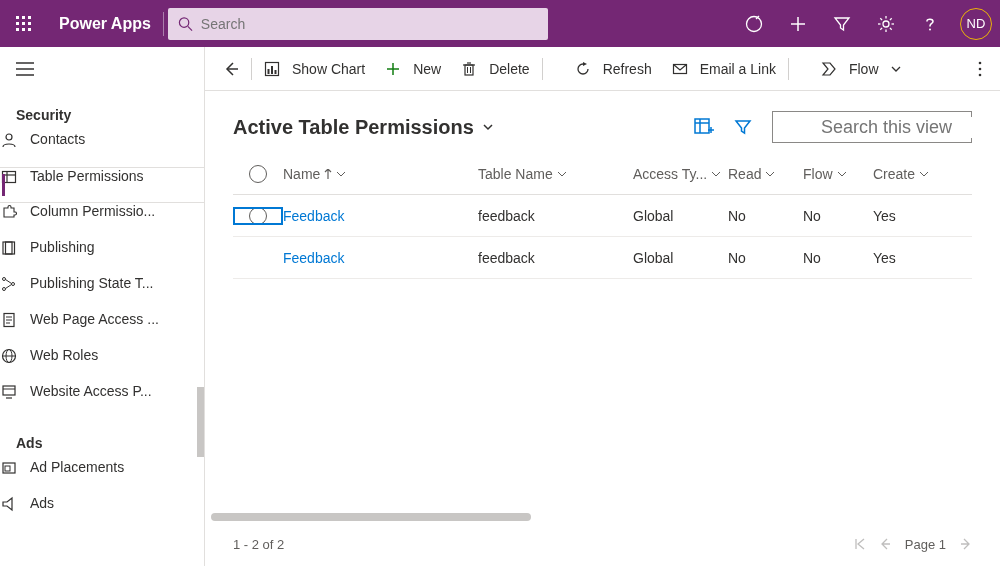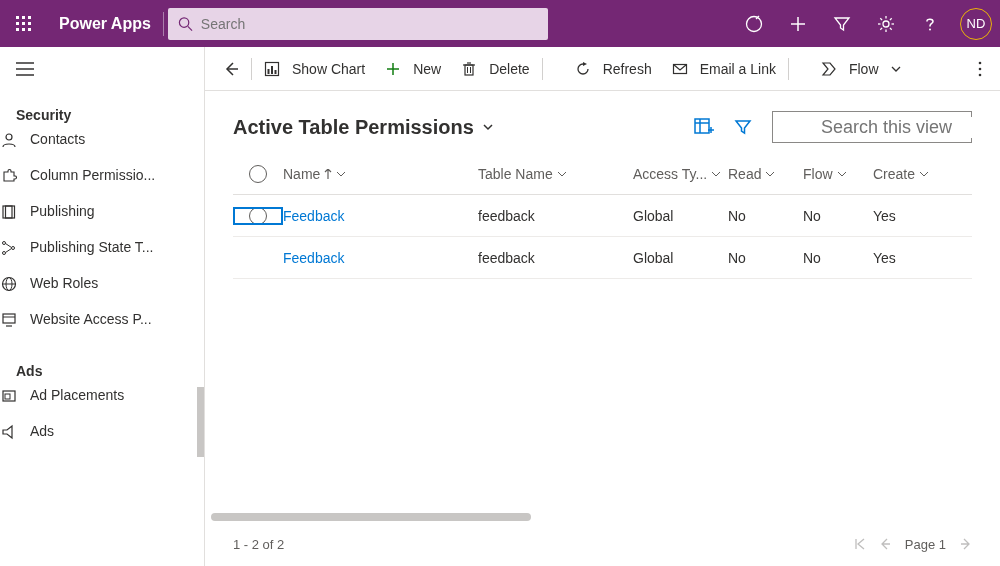--- a/index.html
+++ b/index.html
@@ -139,20 +139,30 @@
     <div class="nav-group-label">Security</div>
     <div class="nav-item">
       <span class="nav-icon">
           <svg width="16" height="16" viewBox="0 0 16 16">
             <circle cx="8" cy="5" r="3" fill="none" stroke="#323130" stroke-width="1.2"></circle>
             <path d="M2 15 C2 11 14 11 14 15" fill="none" stroke="#323130" stroke-width="1.2"></path>
           </svg>
         </span>
       <span class="nav-label">Contacts</span>
     </div>
+    <div class="nav-item selected">
+      <span class="nav-icon">
+          <svg width="16" height="16" viewBox="0 0 16 16">
+            <rect x="1.5" y="2.5" width="13" height="11" fill="none" stroke="#323130" stroke-width="1.2"></rect>
+            <line x1="1.5" y1="6" x2="14.5" y2="6" stroke="#323130" stroke-width="1.2"></line>
+            <line x1="6" y1="2.5" x2="6" y2="13.5" stroke="#323130" stroke-width="1.2"></line>
+          </svg>
+        </span>
+      <span class="nav-label">Table Permissions</span>
+    </div>
     <div class="nav-item">
       <span class="nav-icon">
           <svg width="16" height="16" viewBox="0 0 16 16">
             <path d="M3 4 h4 v-1 a1.5 1.5 0 1 1 3 0 v1 h3 v4 h1 a1.5 1.5 0 1 1 0 3 h-1 v2 h-10 z" fill="none" stroke="#323130" stroke-width="1.1"></path>
           </svg>
         </span>
       <span class="nav-label">Column Permissio...</span>
     </div>
     <div class="nav-item">
       <span class="nav-icon">
@@ -167,20 +177,31 @@
       <span class="nav-icon">
           <svg width="16" height="16" viewBox="0 0 16 16">
             <circle cx="3" cy="3" r="1.5" fill="none" stroke="#323130"></circle>
             <circle cx="3" cy="13" r="1.5" fill="none" stroke="#323130"></circle>
             <circle cx="12" cy="8" r="1.5" fill="none" stroke="#323130"></circle>
             <line x1="4.5" y1="3.5" x2="10.5" y2="7.5" stroke="#323130"></line>
             <line x1="4.5" y1="12.5" x2="10.5" y2="8.5" stroke="#323130"></line>
           </svg>
         </span>
       <span class="nav-label">Publishing State T...</span>
+    </div>
+    <div class="nav-item">
+      <span class="nav-icon">
+          <svg width="16" height="16" viewBox="0 0 16 16">
+            <rect x="3" y="1.5" width="10" height="13" fill="none" stroke="#323130" stroke-width="1.2"></rect>
+            <line x1="5" y1="5" x2="11" y2="5" stroke="#323130"></line>
+            <line x1="5" y1="8" x2="11" y2="8" stroke="#323130"></line>
+            <line x1="5" y1="11" x2="9" y2="11" stroke="#323130"></line>
+          </svg>
+        </span>
+      <span class="nav-label">Web Page Access ...</span>
     </div>
     <div class="nav-item">
       <span class="nav-icon">
           <svg width="16" height="16" viewBox="0 0 16 16">
             <circle cx="8" cy="8" r="6.5" fill="none" stroke="#323130" stroke-width="1.2"></circle>
             <ellipse cx="8" cy="8" rx="3" ry="6.5" fill="none" stroke="#323130" stroke-width="1"></ellipse>
             <line x1="1.5" y1="8" x2="14.5" y2="8" stroke="#323130"></line>
           </svg>
         </span>
       <span class="nav-label">Web Roles</span>

